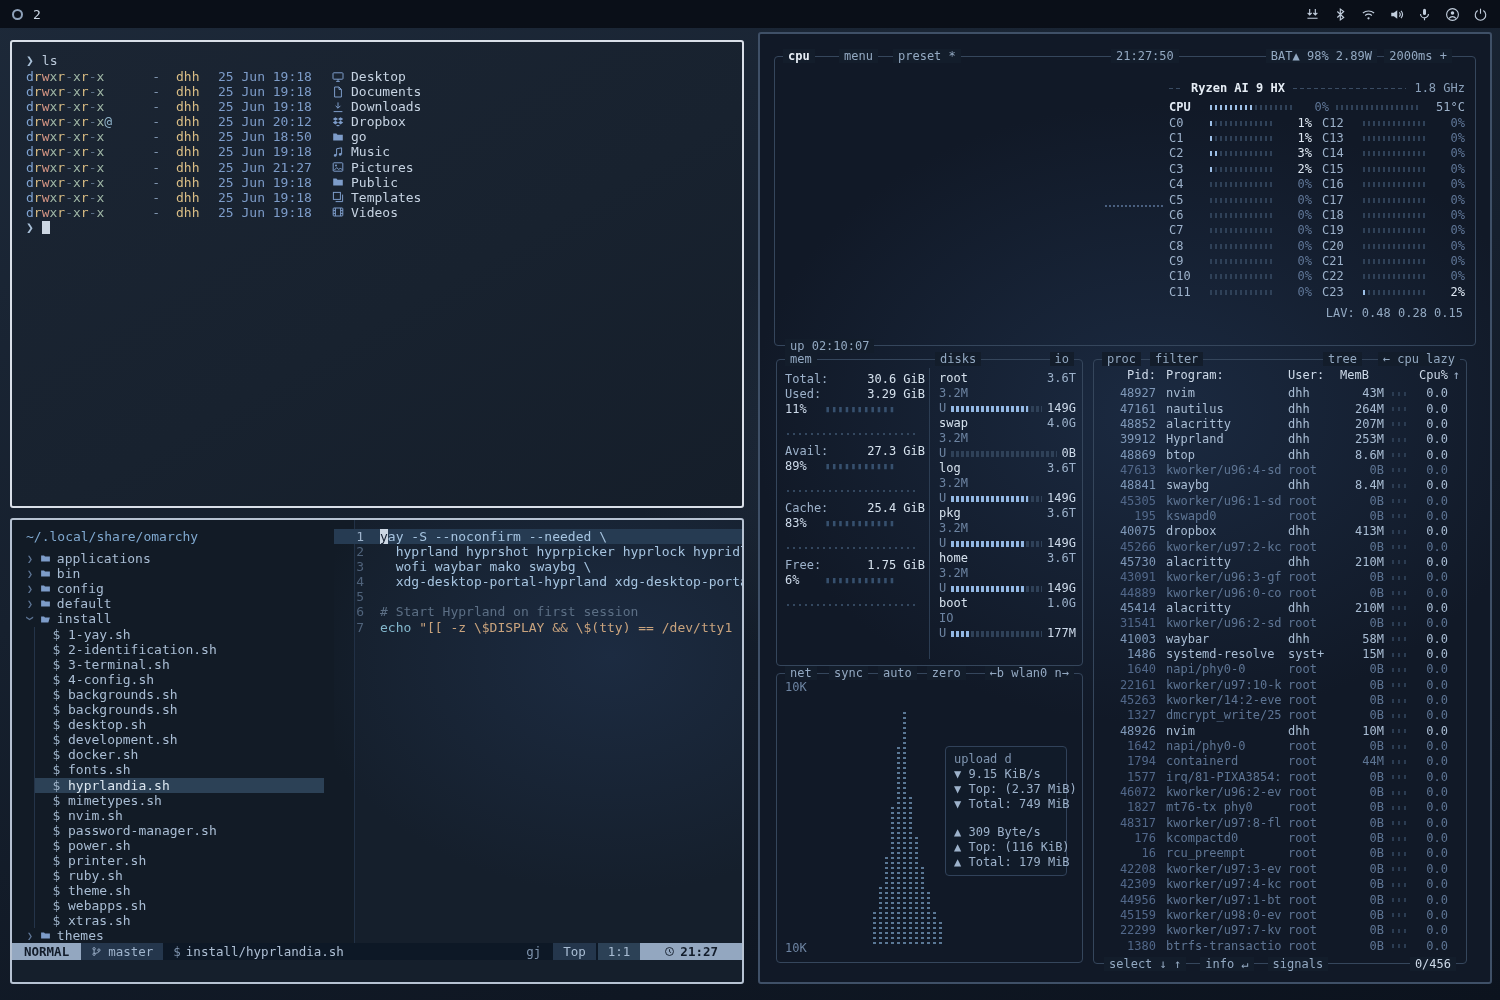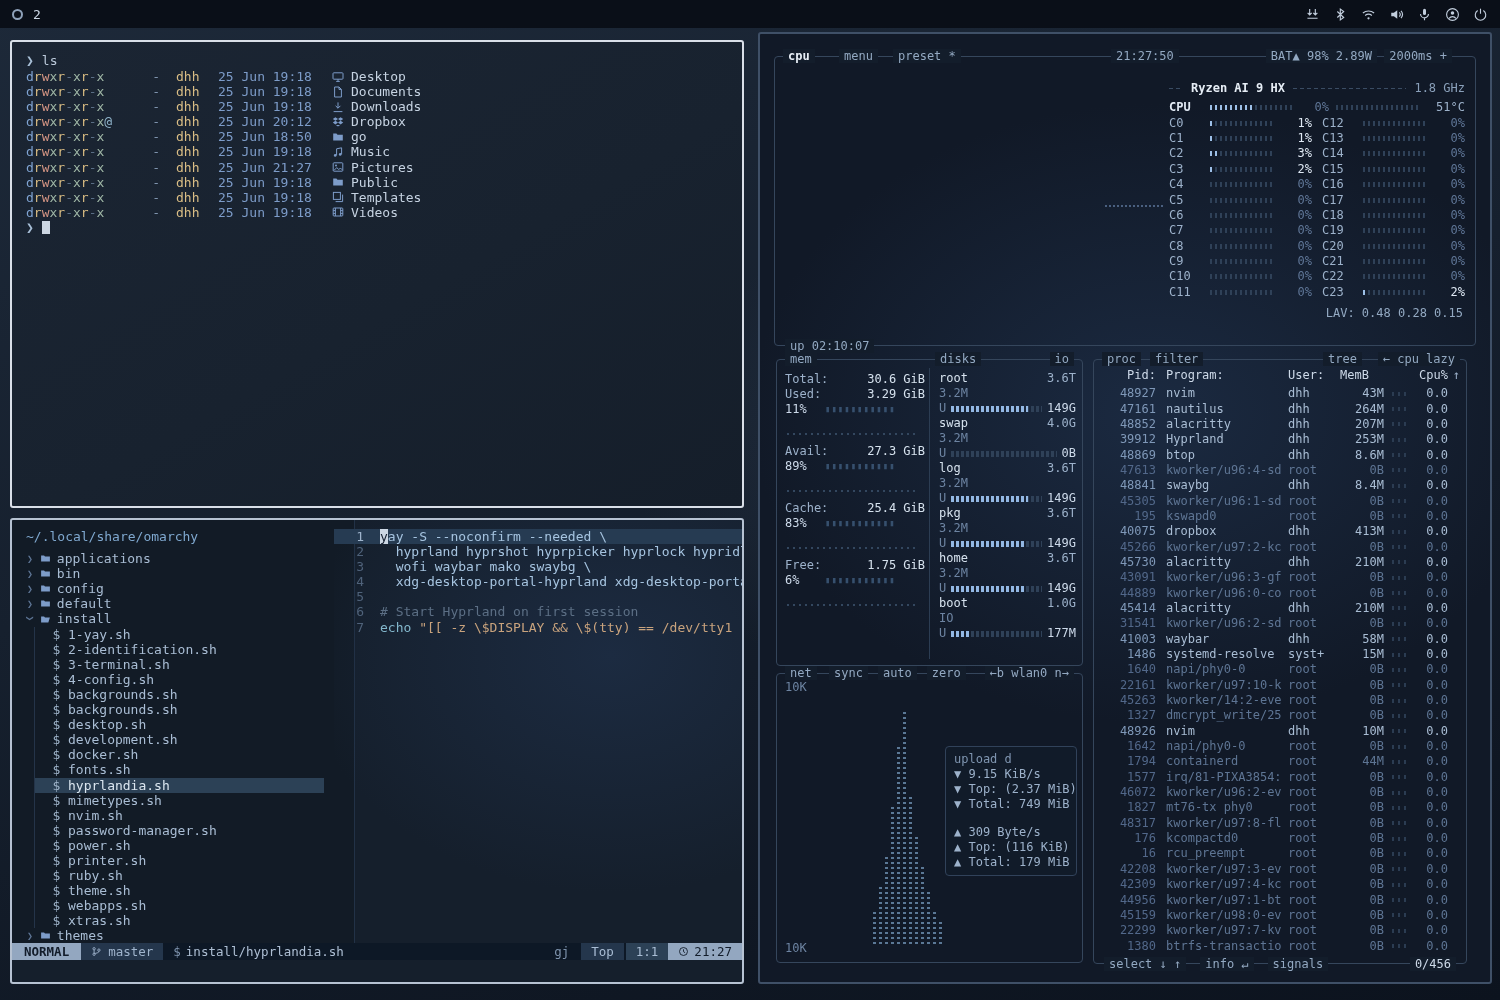--- a/index.html
+++ b/index.html
@@ -62,21 +62,21 @@
 .sl-mode{background:#93a7c0;color:#121c2a;font-weight:bold;padding:0 12px}
 .sl-branch{background:#24364c;display:flex;align-items:center;gap:6px;padding:0 10px;color:#9fb4cc}
 .sl-bico,.sl-cico{width:11px;height:11px;display:inline-flex}
 .sl-bico svg,.sl-cico svg{width:100%;height:100%}
 .sl-prompt{padding:0 5px 0 10px;color:#7e93ad}
 .sl-file{color:#aebfd4}
 .sl-fill{flex:1}
 .sl-keys{color:#7e93ad;padding:0 12px}
 .sl-scroll{background:#24364c;padding:0 10px}
 .sl-pos{background:#2c4156;padding:0 10px;margin-left:2px}
-.sl-time{background:#93a7c0;color:#121c2a;display:flex;align-items:center;gap:5px;padding:0 10px;font-weight:normal}
+.sl-time{background:#93a7c0;color:#121c2a;display:flex;align-items:center;gap:5px;padding:0 24px;font-weight:bold}
 
 .btopw{left:758px;top:32px;width:734px;height:952px;background:radial-gradient(560px 430px at 54% 40%,#1b2a41,#111927 72%);border:2px solid #3f5067;color:#9db2cb;font-size:12px;line-height:15px}
 .bx{position:absolute;border:1px solid #35465c;border-radius:4px}
 .bt{background:#131d2b;padding:0 5px;color:#93a9c2;height:14px;line-height:14px;white-space:nowrap}
 .bright{color:#e6edf5;font-weight:bold}
 .cpu-box{left:14px;top:22px;width:702px;height:290px}
 .tt1{position:absolute;top:-8px;left:8px}
 .tt2{position:absolute;top:-8px;left:64px}
 .tt3{position:absolute;top:-8px;left:118px}
 .tt-time{position:absolute;top:-8px;left:336px}
@@ -121,21 +121,21 @@
 .d-bar{flex:1;height:6px;background:repeating-linear-gradient(90deg,#2f4158 0 3px,transparent 3px 5px);position:relative}
 .d-bar i{position:absolute;left:0;top:0;bottom:0;background:repeating-linear-gradient(90deg,#93b8e4 0 3px,transparent 3px 5px)}
 .d-used{color:#cddaea}
 .net-box{left:16px;top:639px;width:307px;height:290px}
 .net-btns{position:absolute;top:-8px;left:52px;display:flex;gap:10px}
 .net-iface{position:absolute;top:-8px;right:8px}
 .scale-top{position:absolute;top:6px;left:8px;color:#6d84a2}
 .scale-bot{position:absolute;bottom:6px;left:8px;color:#6d84a2}
 .vcols{position:absolute;inset:0}
 .vcol{position:absolute;width:3px;bottom:18px;background:repeating-linear-gradient(0deg,#5b7896 0 2px,transparent 2px 5px)}
-.net-panel{position:absolute;left:168px;top:72px;width:132px;border:1px solid #31425a;border-radius:4px;background:rgba(19,29,43,.6);padding:5px 8px}
+.net-panel{position:absolute;left:168px;top:72px;width:122px;border:1px solid #31425a;border-radius:4px;background:rgba(19,29,43,.6);padding:5px 8px}
 .np-row{height:15px;display:flex;align-items:center;white-space:pre;color:#9db2cb}
 .np-label{color:#7f95b0}
 .np-gap{height:13px}
 .proc-box{left:333px;top:325px;width:374px;height:605px}
 .pt-filter{position:absolute;top:-8px;left:56px}
 .pt-tree{position:absolute;top:-8px;right:104px}
 .pt-mode{position:absolute;top:-8px;right:6px}
 .proc-head{position:absolute;left:6px;right:6px;top:8px;display:flex;align-items:center;color:#cdd9e8;height:15px}
 .ph-pid{width:56px;text-align:right}
 .ph-prog{width:132px;padding-left:10px}

